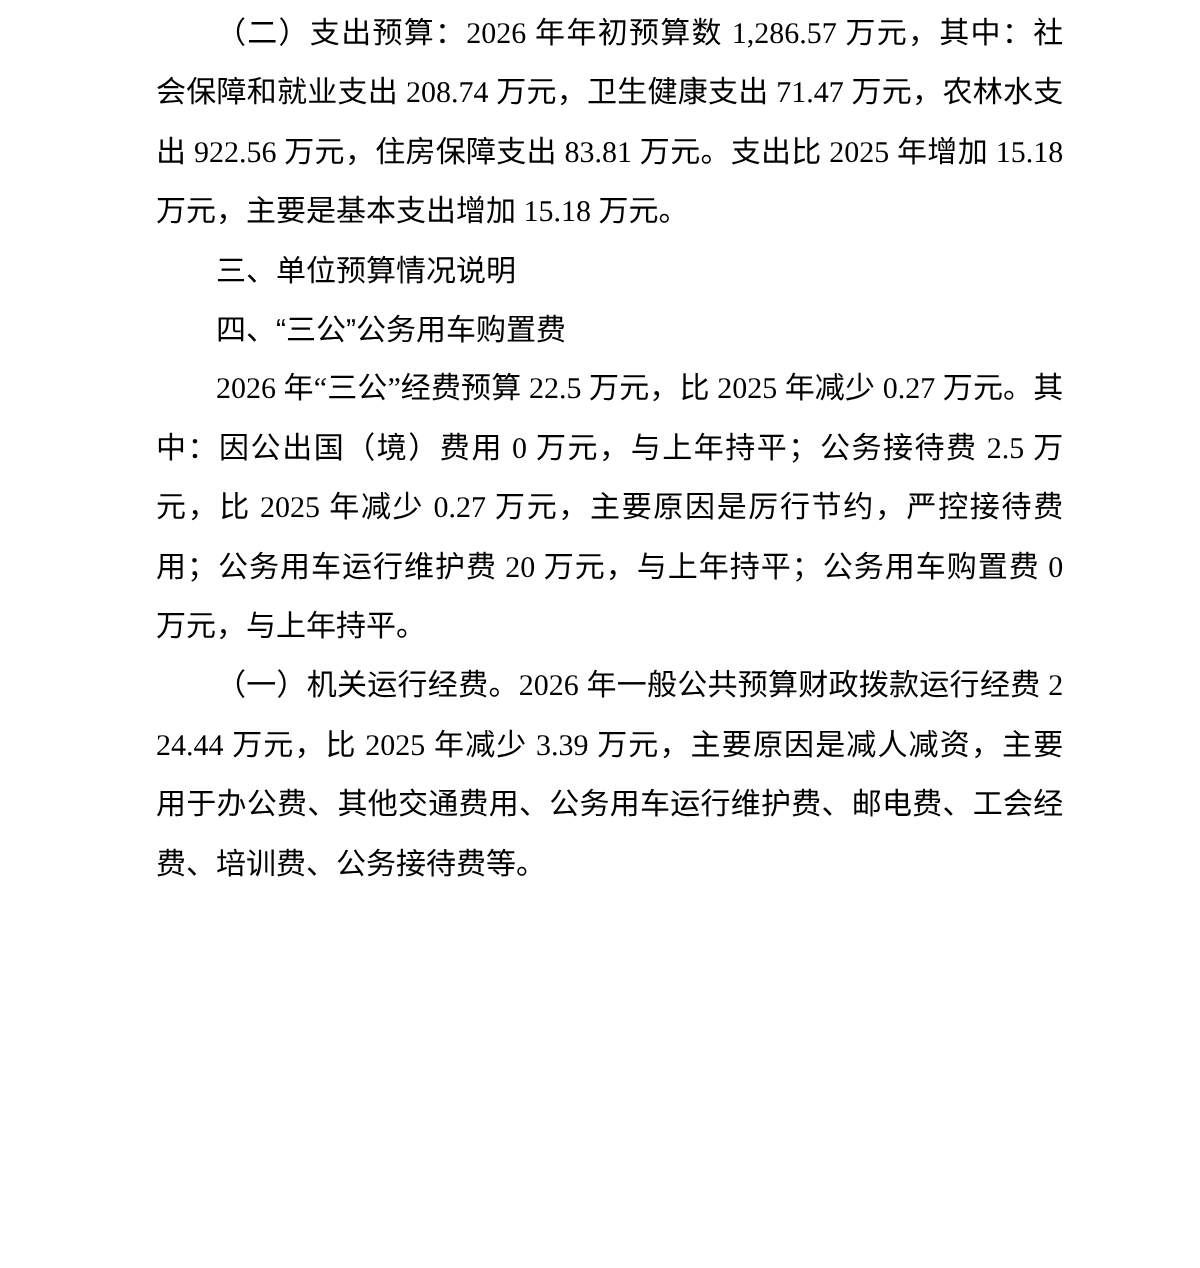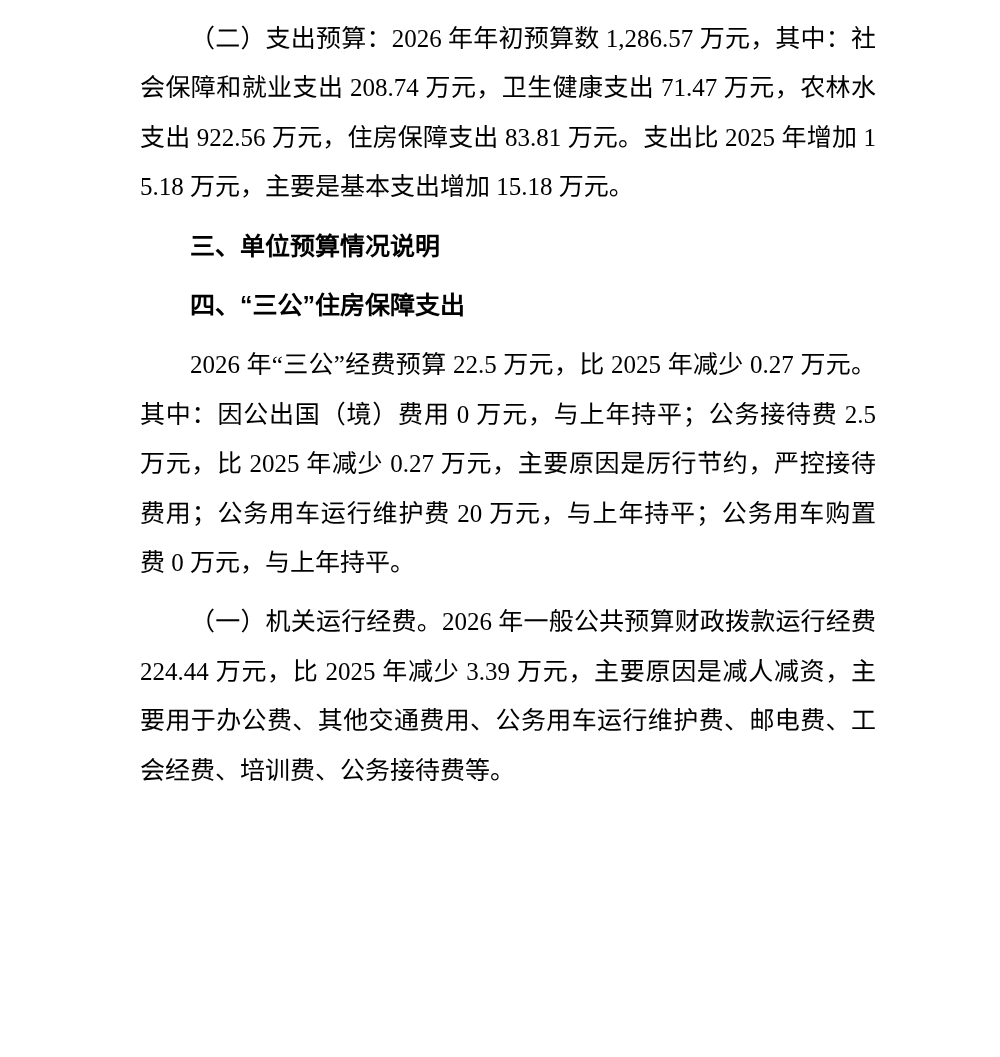--- a/index.html
+++ b/index.html
@@ -14,47 +14,47 @@
   }
   .page {
     box-sizing: border-box;
     width: 1000px;
     height: 1057px;
     padding: 4px 114px 0 130px;
     background: #ffffff;
     color: #000000;
   }
   p.para {
-    margin: 10px;
+    margin: 0;
     padding: 0;
     font-family: "Liberation Serif", "DejaVu Serif", serif;
     font-size: 25px;
     line-height: 49.4px;
     color: #000000;
     text-align: justify;
     text-justify: inter-ideograph;
     text-indent: 2em;
     word-break: break-all;
   }
   p.para.heading {
     font-family: "Liberation Sans", "DejaVu Sans", sans-serif;
-    font-weight: 700;
+    font-weight: 400;
     text-align: left;
     word-break: keep-all;
   }
 </style>
 </head>
 <body>
 
 <div class="page">
   <p class="para">（二）支出预算：2026 年年初预算数 1,286.57 万元，其中：社会保障和就业支出 208.74 万元，卫生健康支出 71.47 万元，农林水支出 922.56 万元，住房保障支出 83.81 万元。支出比 2025 年增加 15.18 万元，主要是基本支出增加 15.18 万元。</p>
 
   <p class="para heading">三、单位预算情况说明</p>
 
 
 
-  <p class="para heading">四、“三公”住房保障支出</p>
+  <p class="para heading">四、“三公”公务用车购置费</p>
 
   <p class="para">2026 年“三公”经费预算 22.5 万元，比 2025 年减少 0.27 万元。其中：因公出国（境）费用 0 万元，与上年持平；公务接待费 2.5 万元，比 2025 年减少 0.27 万元，主要原因是厉行节约，严控接待费用；公务用车运行维护费 20 万元，与上年持平；公务用车购置费 0 万元，与上年持平。</p>
 
 
   <p class="para">（一）机关运行经费。2026 年一般公共预算财政拨款运行经费 224.44 万元，比 2025 年减少 3.39 万元，主要原因是减人减资，主要用于办公费、其他交通费用、公务用车运行维护费、邮电费、工会经费、培训费、公务接待费等。</p>
 </div>
 
 </body></html>

